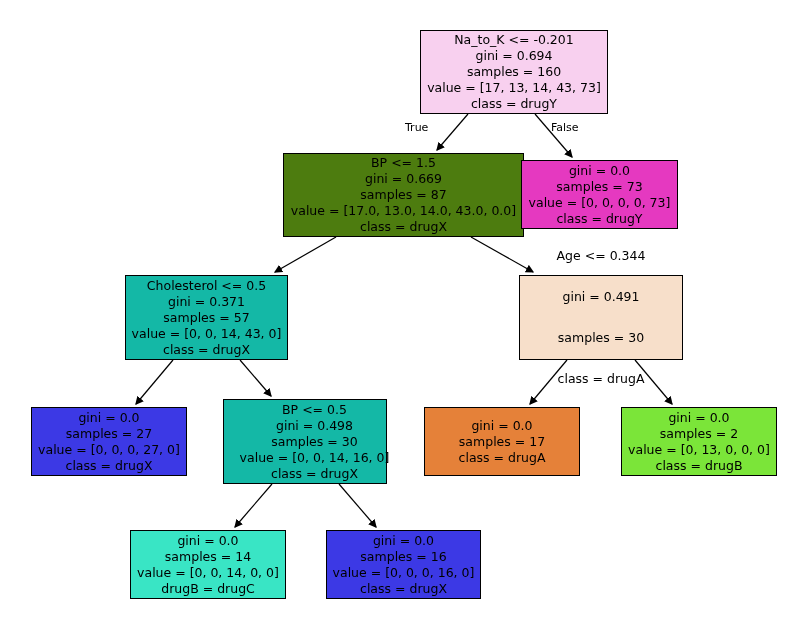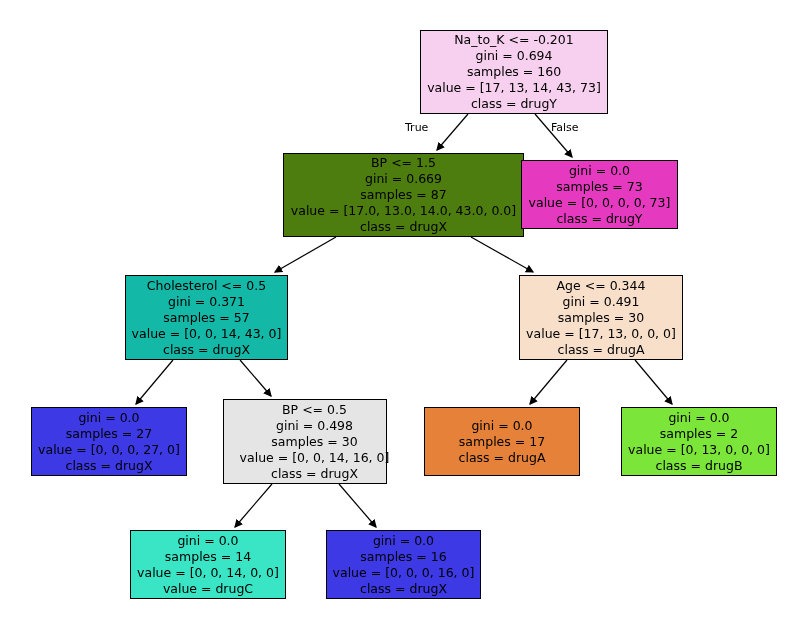--- a/index.html
+++ b/index.html
@@ -81,36 +81,35 @@
   </div>
 
   <div class="node" id="n3" style="background-color: #14b8a6;">
     <span>Cholesterol &lt;= 0.5</span>
     <span>gini = 0.371</span>
     <span>samples = 57</span>
     <span>value = [0, 0, 14, 43, 0]</span>
     <span>class = drugX</span>
   </div>
 
-  <div class="node" id="n4" style="background-color: rgb(247, 223, 202);">
+  <div class="node" id="n4" style="background-color: rgb(247, 223, 202); gap: 25px;">
     <span>Age &lt;= 0.344</span>
     <span>gini = 0.491</span>
     <span>samples = 30</span>
-    <span>value = [17, 13, 0, 0, 0]</span>
     <span>class = drugA</span>
   </div>
 
   <div class="node" id="n5" style="background-color: rgb(60, 57, 229);">
     <span>gini = 0.0</span>
     <span>samples = 27</span>
     <span>value = [0, 0, 0, 27, 0]</span>
     <span>class = drugX</span>
   </div>
 
-  <div class="node" id="n6" style="background-color: #e5e5e5; padding-left: 19px;">
+  <div class="node" id="n6" style="background-color: #14b8a6; padding-left: 19px;">
     <span>BP &lt;= 0.5</span>
     <span>gini = 0.498</span>
     <span>samples = 30</span>
     <span>value = [0, 0, 14, 16, 0]</span>
     <span>class = drugX</span>
   </div>
 
   <div class="node" id="n7" style="background-color: rgb(229, 129, 57);">
     <span>gini = 0.0</span>
     <span>samples = 17</span>
@@ -121,21 +120,21 @@
     <span>gini = 0.0</span>
     <span>samples = 2</span>
     <span>value = [0, 13, 0, 0, 0]</span>
     <span>class = drugB</span>
   </div>
 
   <div class="node" id="n9" style="background-color: rgb(57, 229, 197);">
     <span>gini = 0.0</span>
     <span>samples = 14</span>
     <span>value = [0, 0, 14, 0, 0]</span>
-    <span>value = drugC</span>
+    <span>drugB = drugC</span>
   </div>
 
   <div class="node" id="n10" style="background-color: rgb(60, 57, 229);">
     <span>gini = 0.0</span>
     <span>samples = 16</span>
     <span>value = [0, 0, 0, 16, 0]</span>
     <span>class = drugX</span>
   </div>
 
 </div>

